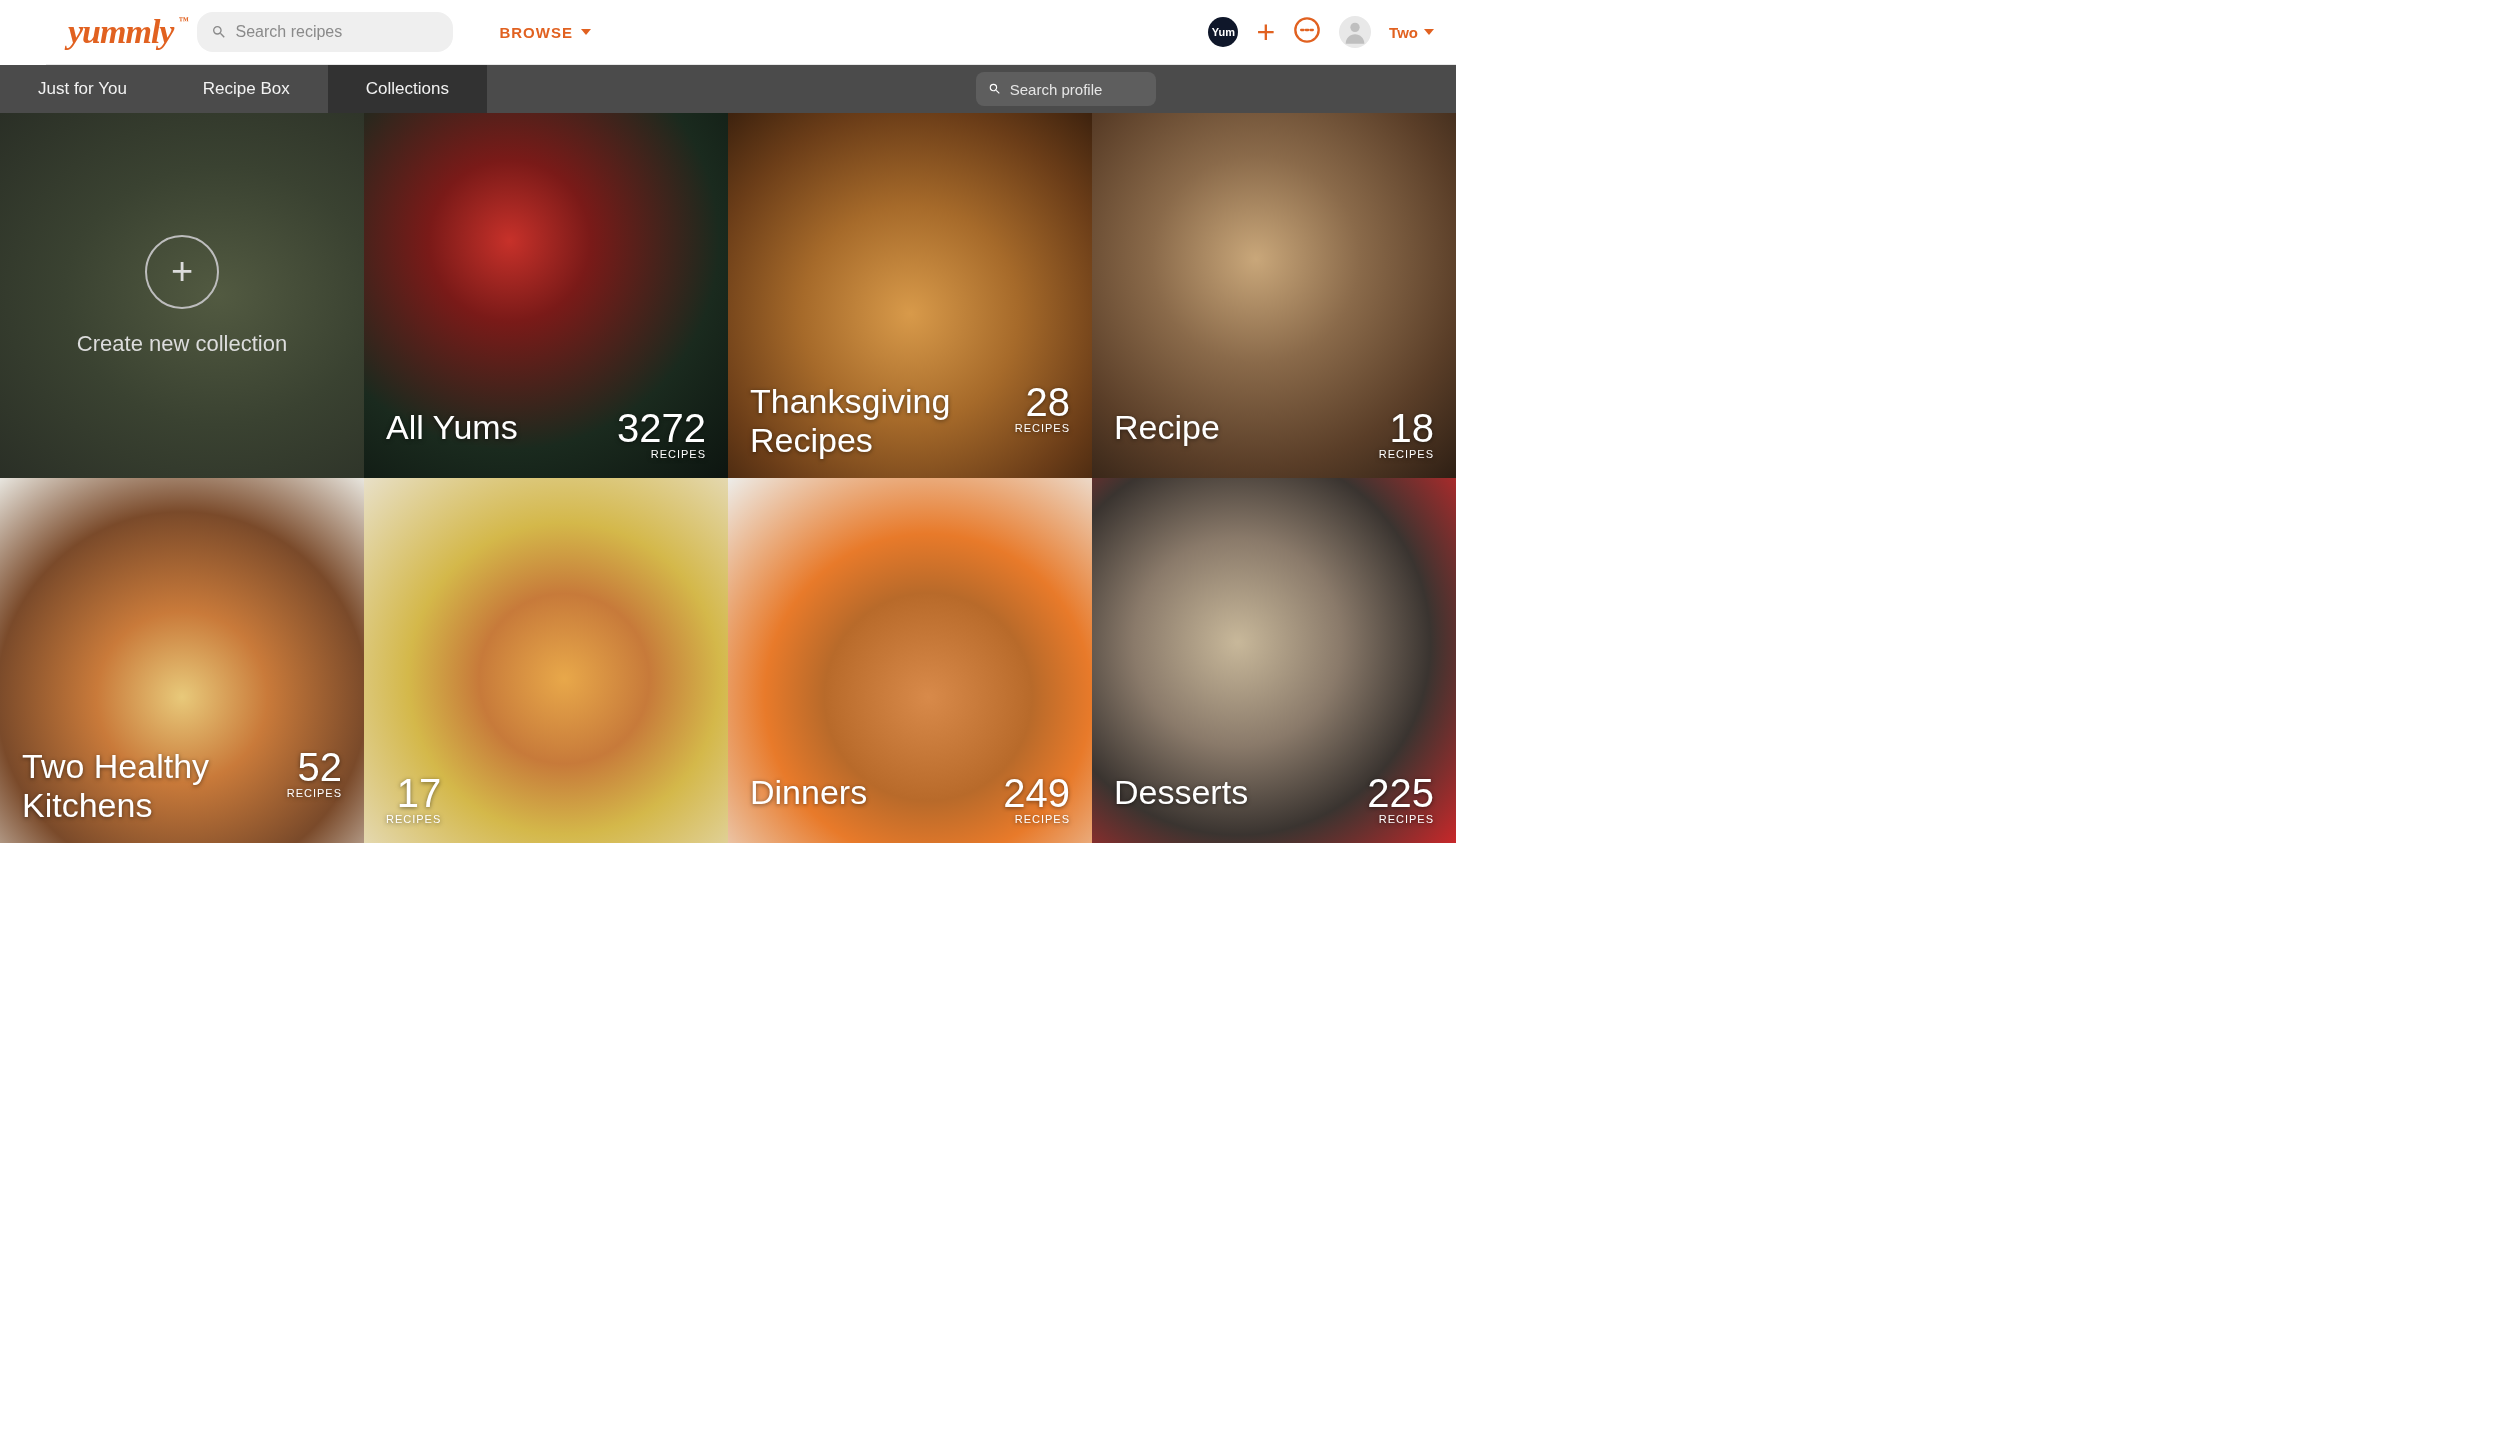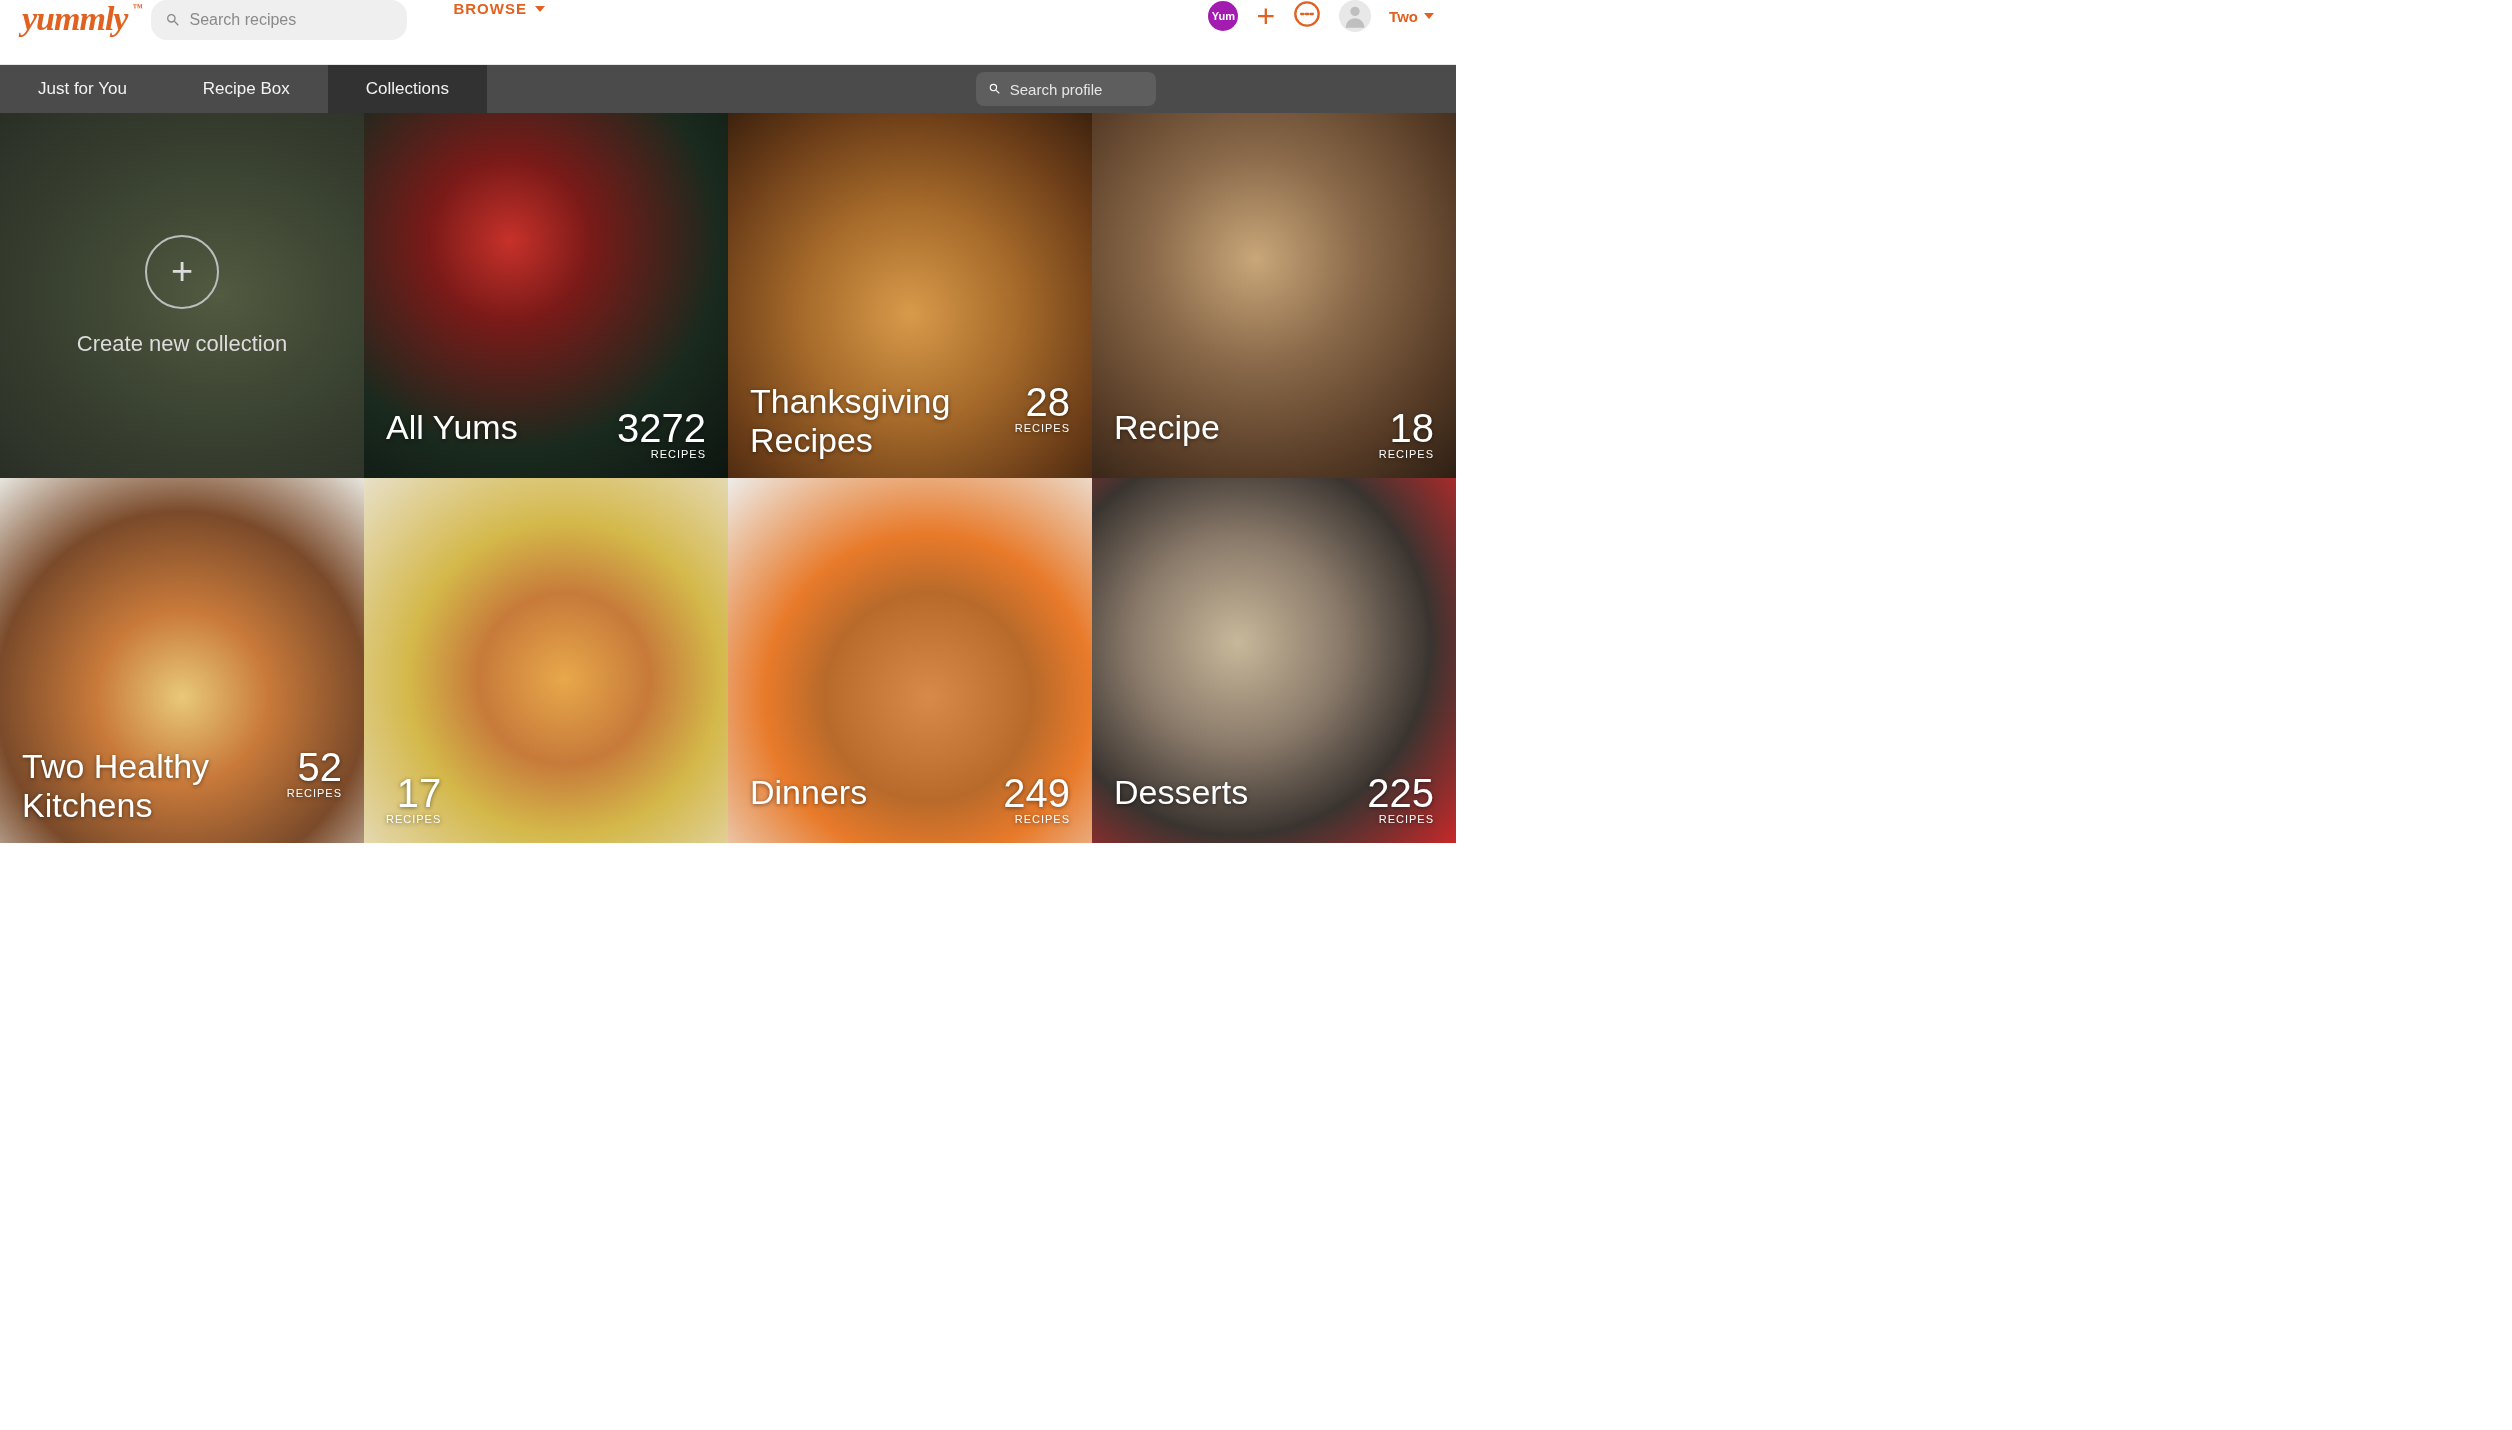--- a/index.html
+++ b/index.html
@@ -6,25 +6,26 @@
 body {
   font-family: -apple-system, BlinkMacSystemFont, "Segoe UI", Helvetica, Arial, sans-serif;
   background: #fff;
   width: 1456px;
   overflow-x: hidden;
 }
 
 
 .header {
   display: flex;
-  align-items: flex-start;
+  align-items: center;
   height: 65px;
   padding: 0 22px;
   background: #fff;
   border-bottom: 1px solid #e8e8e8;
+  margin-left: 46px;
 }
 .logo {
   font-family: Georgia, serif;
   font-style: italic;
   font-weight: bold;
   font-size: 34px;
   color: #e16120;
   margin-right: 24px;
   position: relative;
   letter-spacing: -1px;
@@ -75,21 +76,21 @@
 }
 .header-right {
   margin-left: auto;
   display: flex;
   align-items: center;
   gap: 18px;
 }
 .icon-circle {
   width: 30px; height: 30px;
   border-radius: 50%;
-  background: #a21caf;
+  background: #0f172a;
   display: flex;
   align-items: center;
   justify-content: center;
   color: #fff;
   font-weight: bold;
   font-size: 11px;
   cursor: pointer;
 }
 .plus-icon {
   color: #e16120;

